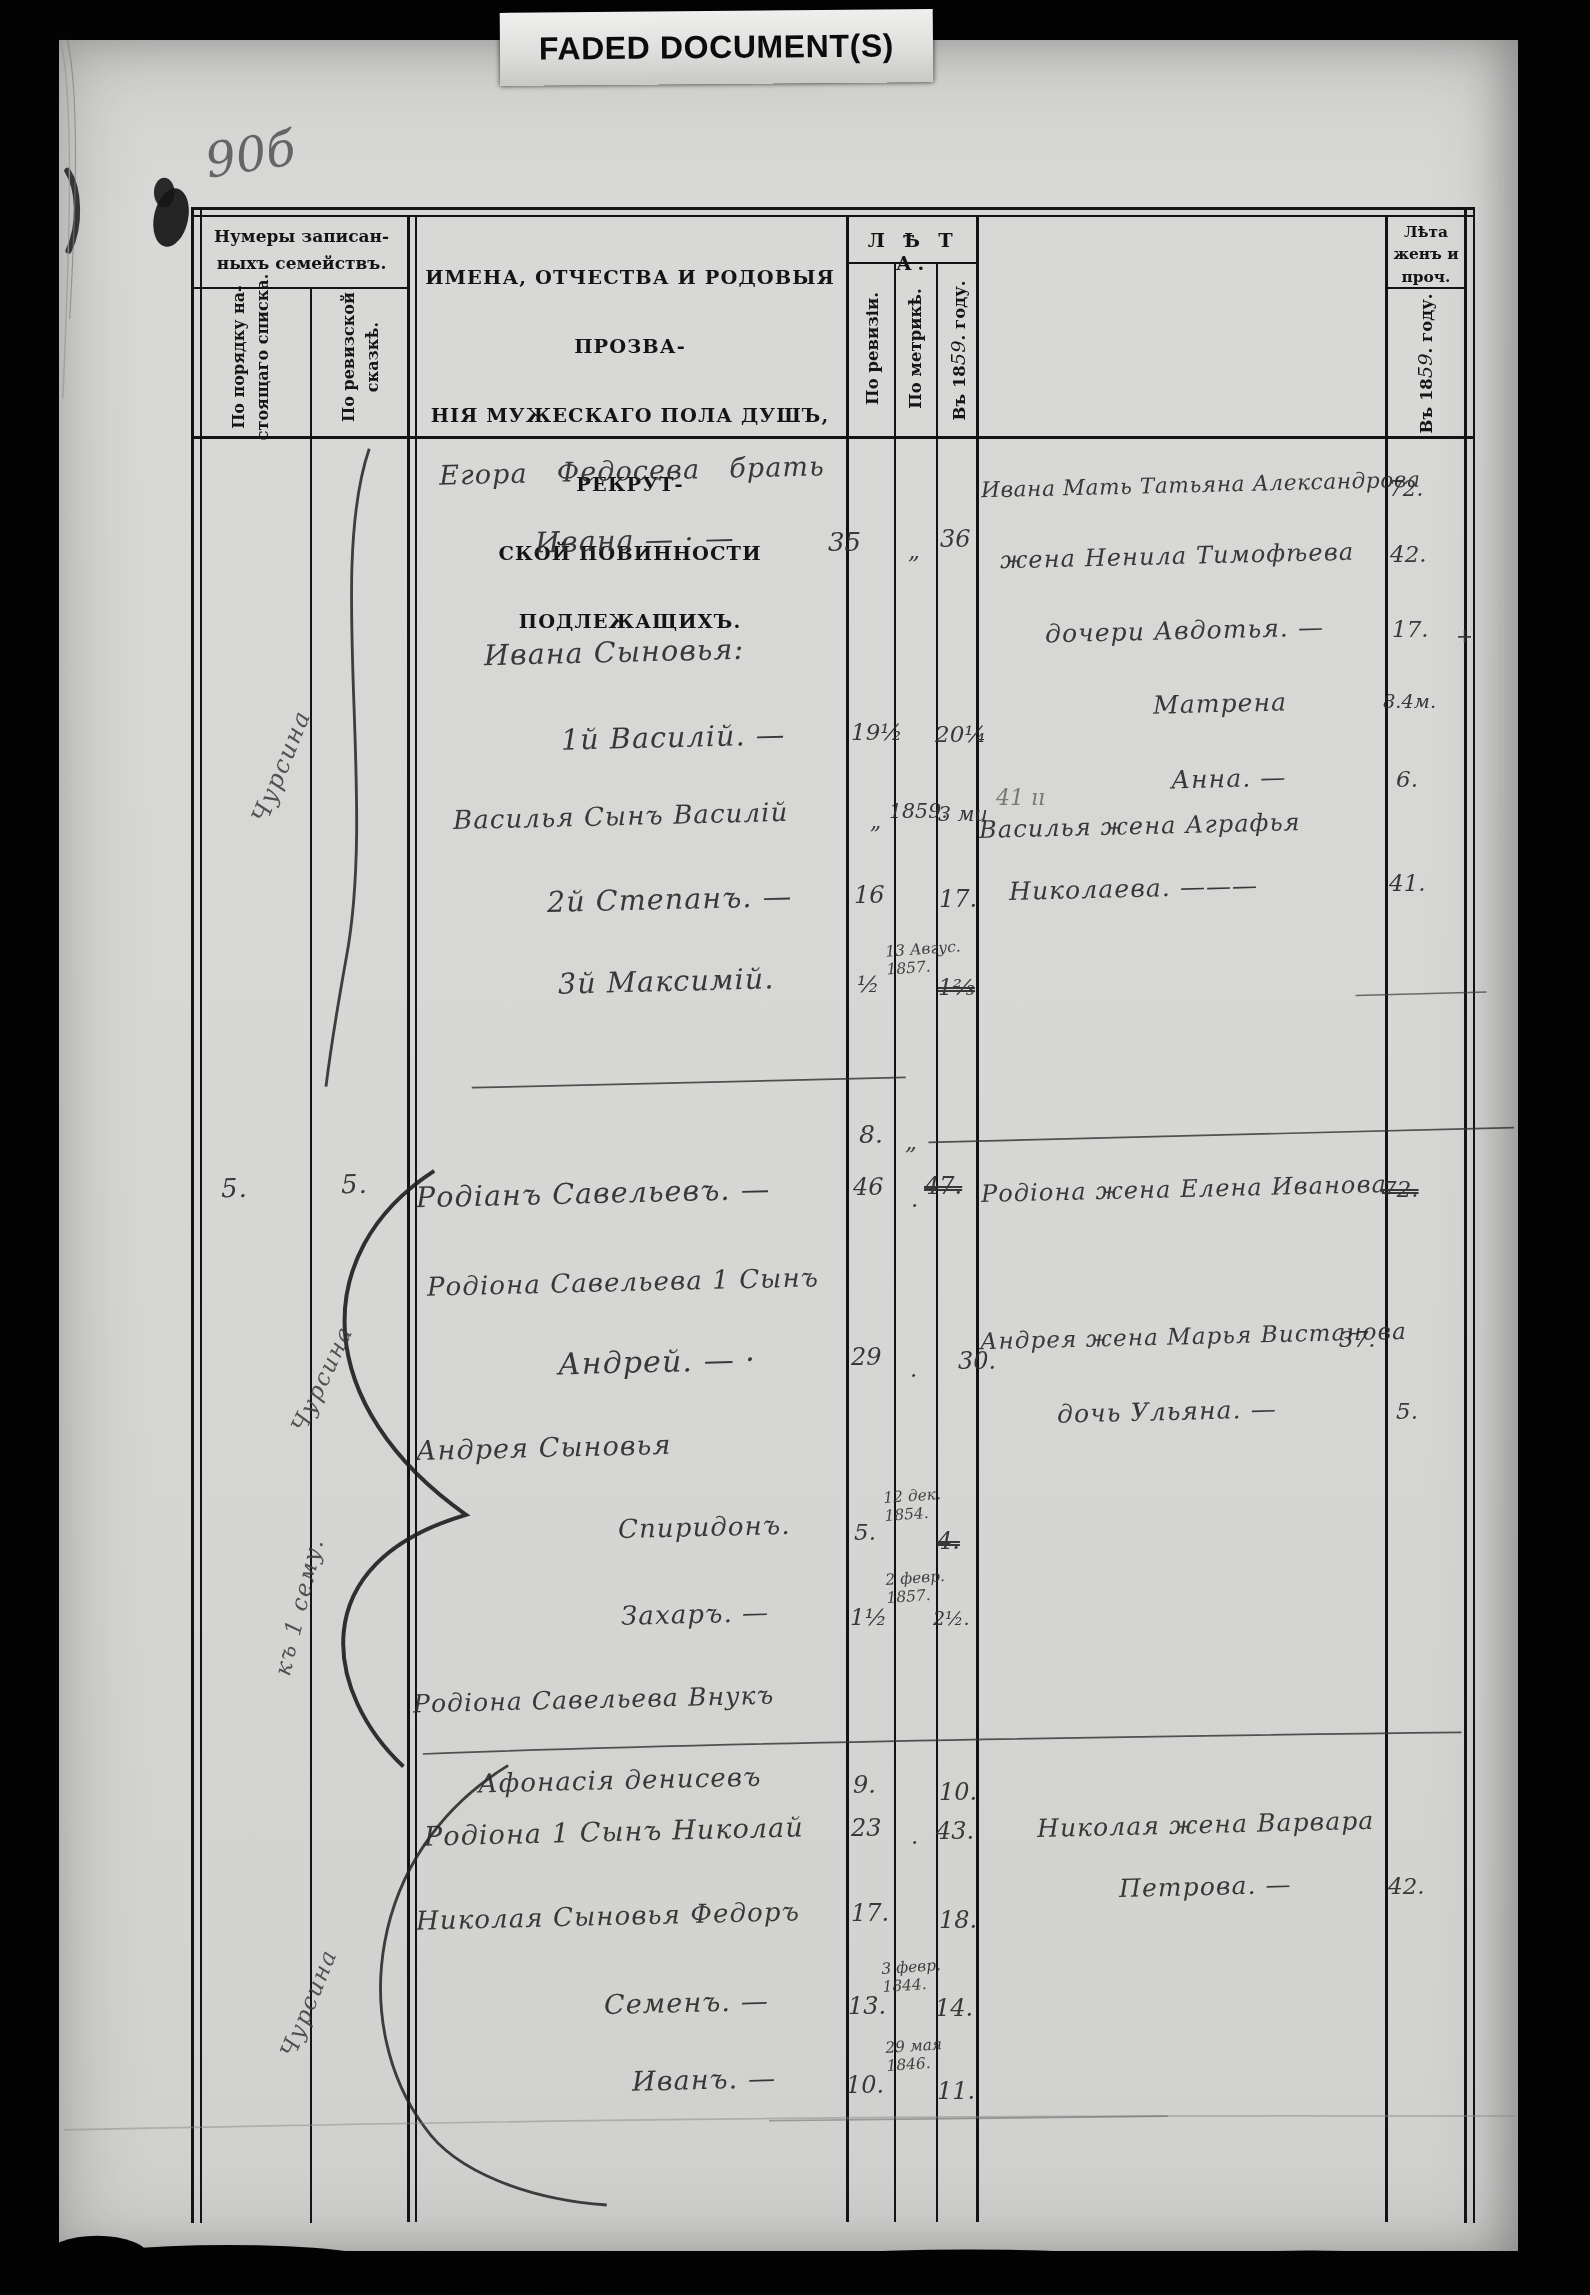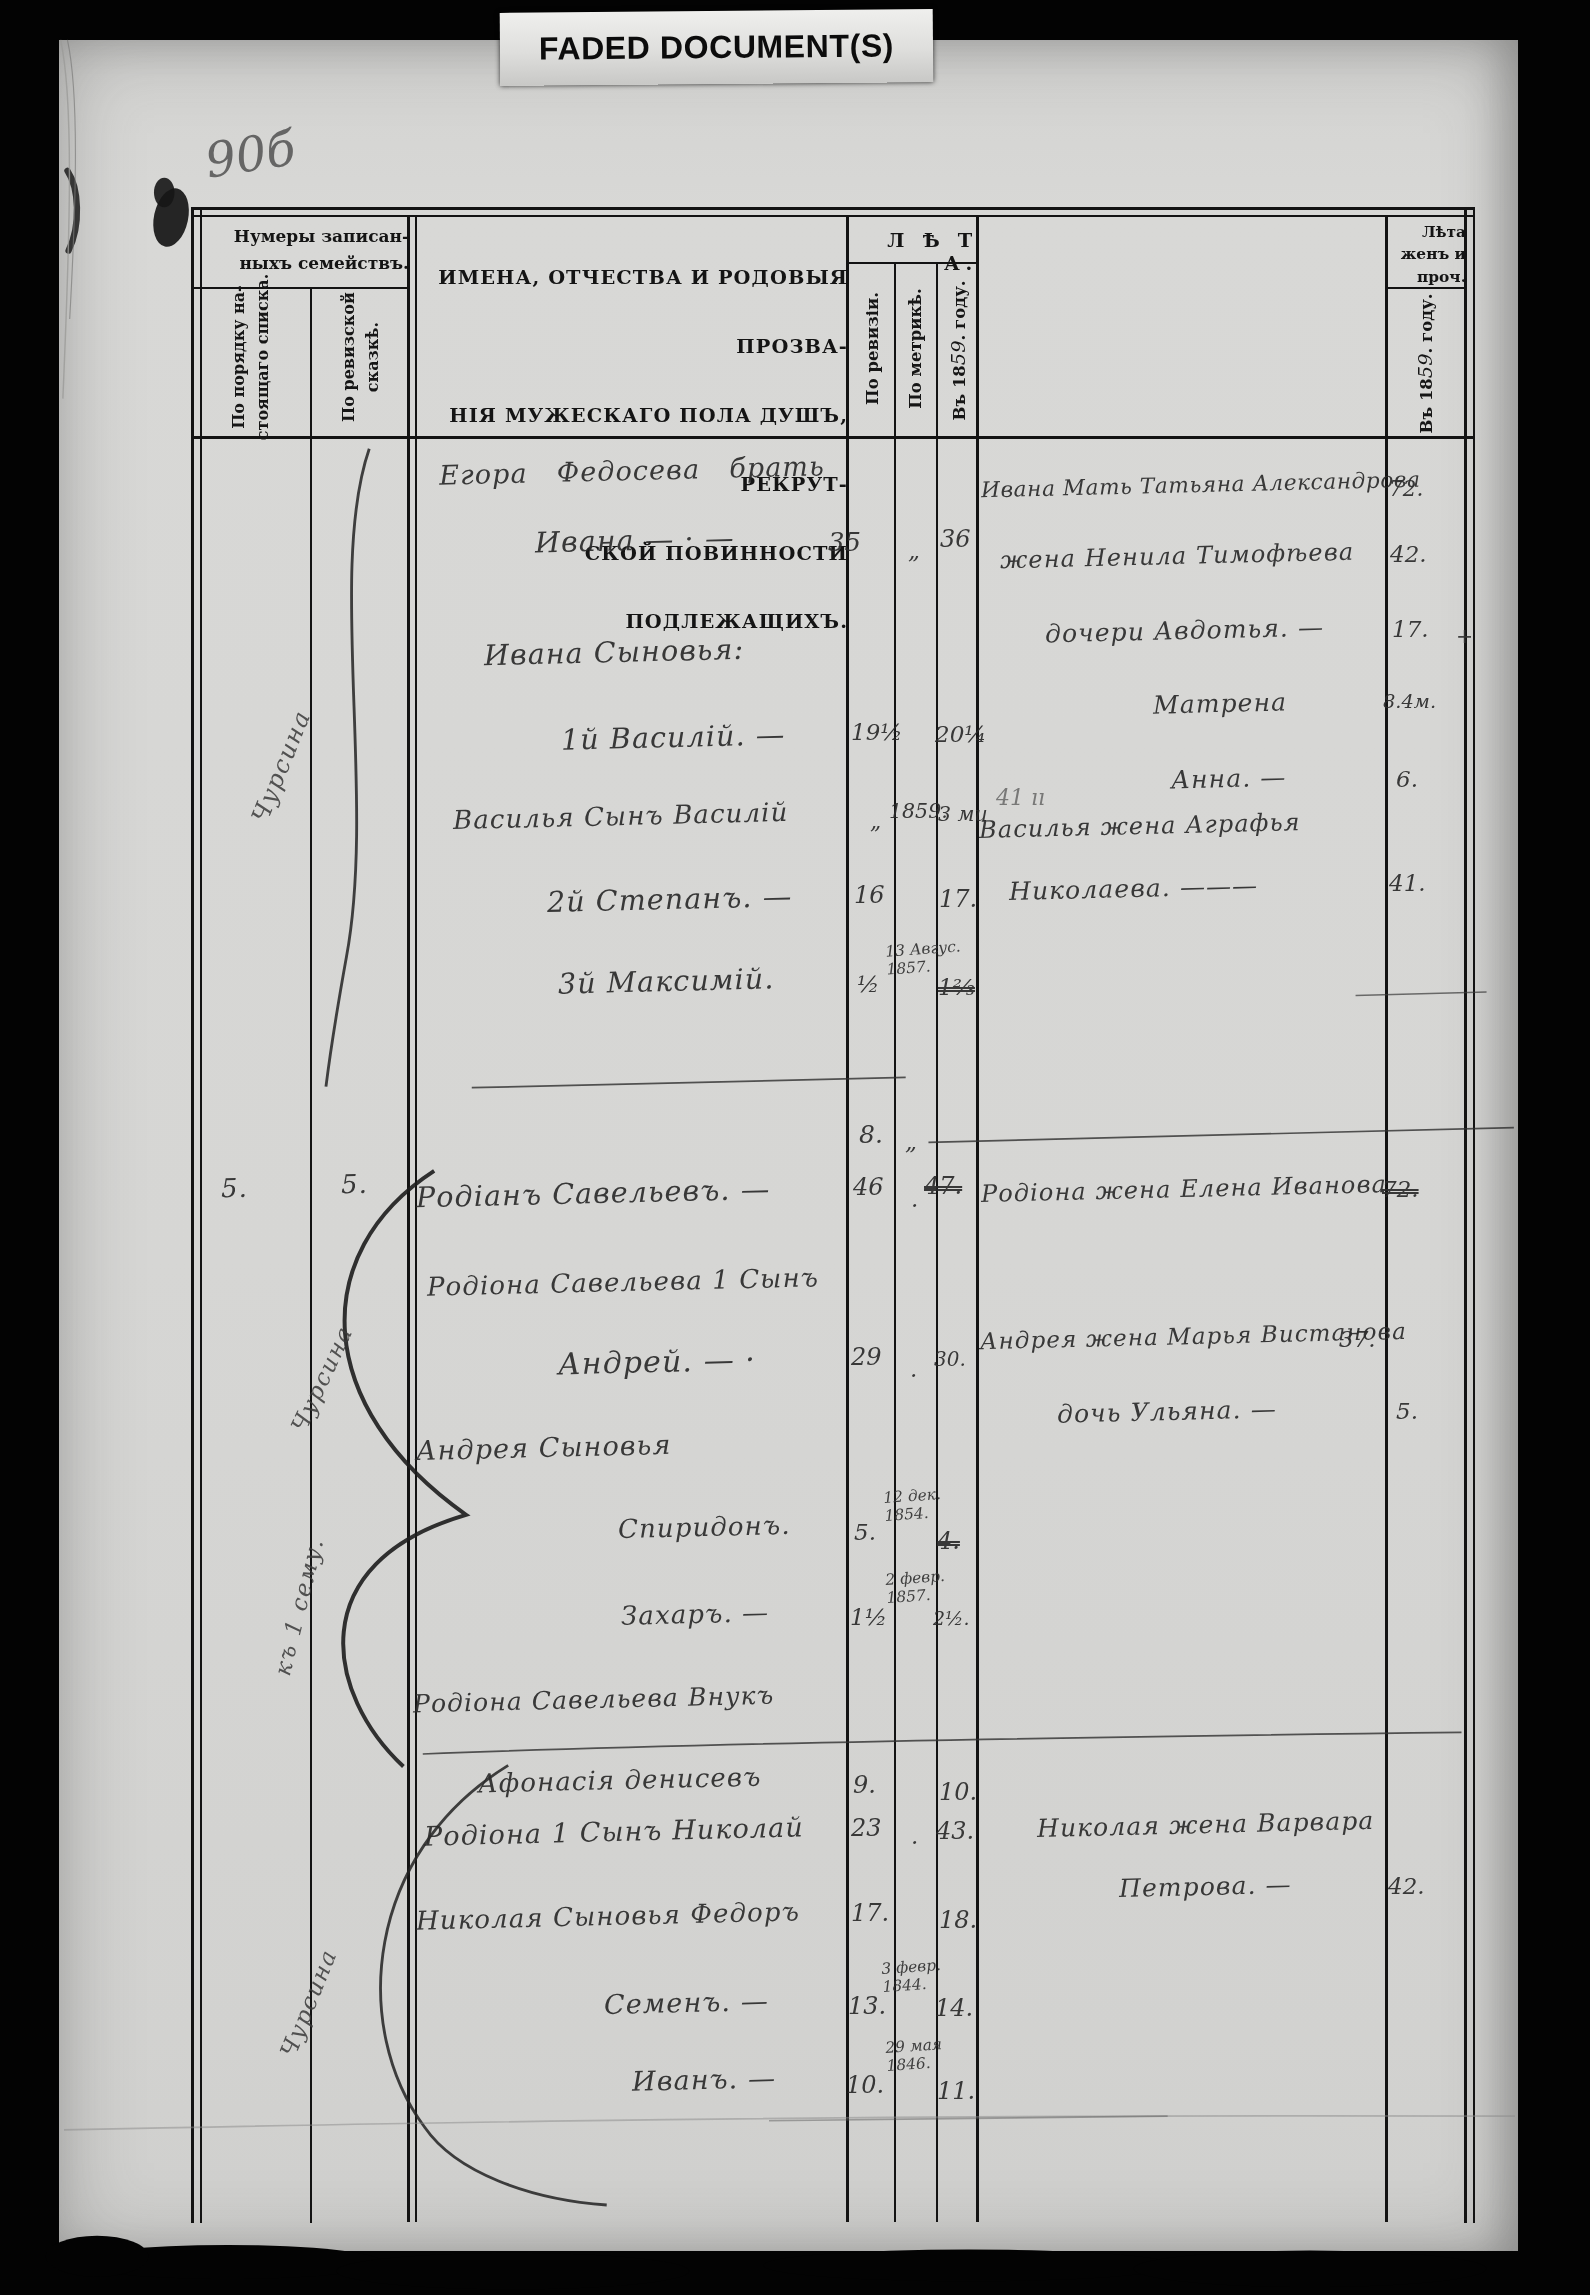--- a/index.html
+++ b/index.html
@@ -16,21 +16,21 @@
   .blobs{position:absolute;left:0;top:0;width:1591px;height:2295px;pointer-events:none;}
   
   .film-label{position:absolute;left:500px;top:11.4px;width:433px;height:73px;
       background:linear-gradient(180deg,#efefed 0%,#dededc 55%,#c8c8c6 100%);
       transform:rotate(-.5deg);display:flex;align-items:center;justify-content:center;
       box-shadow:0 0 5.7px rgba(0,0,0,.8);}
   .film-label span{font-family:"Liberation Sans",sans-serif;font-weight:bold;font-size:32px;
       letter-spacing:0.6px;color:#0c0c0c;}
   
   .printed{position:absolute;color:#141414;font-weight:bold;}
-  .title{white-space:pre-line;text-align:right;}
+  .title{white-space:pre-line;text-align:center;}
   .vlabel{position:absolute;font-weight:bold;color:#161616;white-space:pre-line;text-align:center;
       transform:rotate(-90deg);}
   
   .gl{position:absolute;background:#131313;}
   
   .hw{position:absolute;font-style:italic;color:#2b2b2b;transform:rotate(-1.4deg);
       white-space:nowrap;letter-spacing:1.1px;opacity:.92;}
   .hw2{position:absolute;font-style:italic;color:#303030;white-space:pre-line;line-height:1.15;
       transform:rotate(-4deg);text-align:left;opacity:.9;}
   .num{position:absolute;font-style:italic;color:#2b2b2b;white-space:nowrap;opacity:.92;}
@@ -177,21 +177,21 @@
   <div class="hw" style="left:416px;top:1177px;font-size:28.5px">Родіанъ Савельевъ. —</div>
   <div class="num" style="left:853px;top:1173px;font-size:24px">46</div>
   <div class="num" style="left:911px;top:1186px;font-size:23px">.</div>
   <div class="num struck" style="left:924px;top:1172px;font-size:24px">47.</div>
 
   <div class="hw" style="left:427px;top:1267px;font-size:26px">Родіона Савельева 1 Сынъ</div>
 
   <div class="hw" style="left:558px;top:1344px;font-size:30px">Андрей. — ·</div>
   <div class="num" style="left:851px;top:1343px;font-size:24px">29</div>
   <div class="num" style="left:910px;top:1356px;font-size:23px">.</div>
-  <div class="num" style="left:934px;top:1347px;font-size:20px">30.</div>
+  <div class="num" style="left:958px;top:1347px;font-size:24px">30.</div>
 
   <div class="hw" style="left:416px;top:1432px;font-size:27px">Андрея Сыновья</div>
 
   <div class="hw" style="left:618px;top:1512px;font-size:26px">Спиридонъ.</div>
   <div class="num" style="left:854px;top:1519px;font-size:23px">5.</div>
   <div class="hw2" style="left:884px;top:1488px;font-size:15.4px">12 дек.
 1854.</div>
   <div class="num struck" style="left:937px;top:1527px;font-size:24px">4.</div>
 
   <div class="hw" style="left:621px;top:1599px;font-size:26px">Захаръ. —</div>

